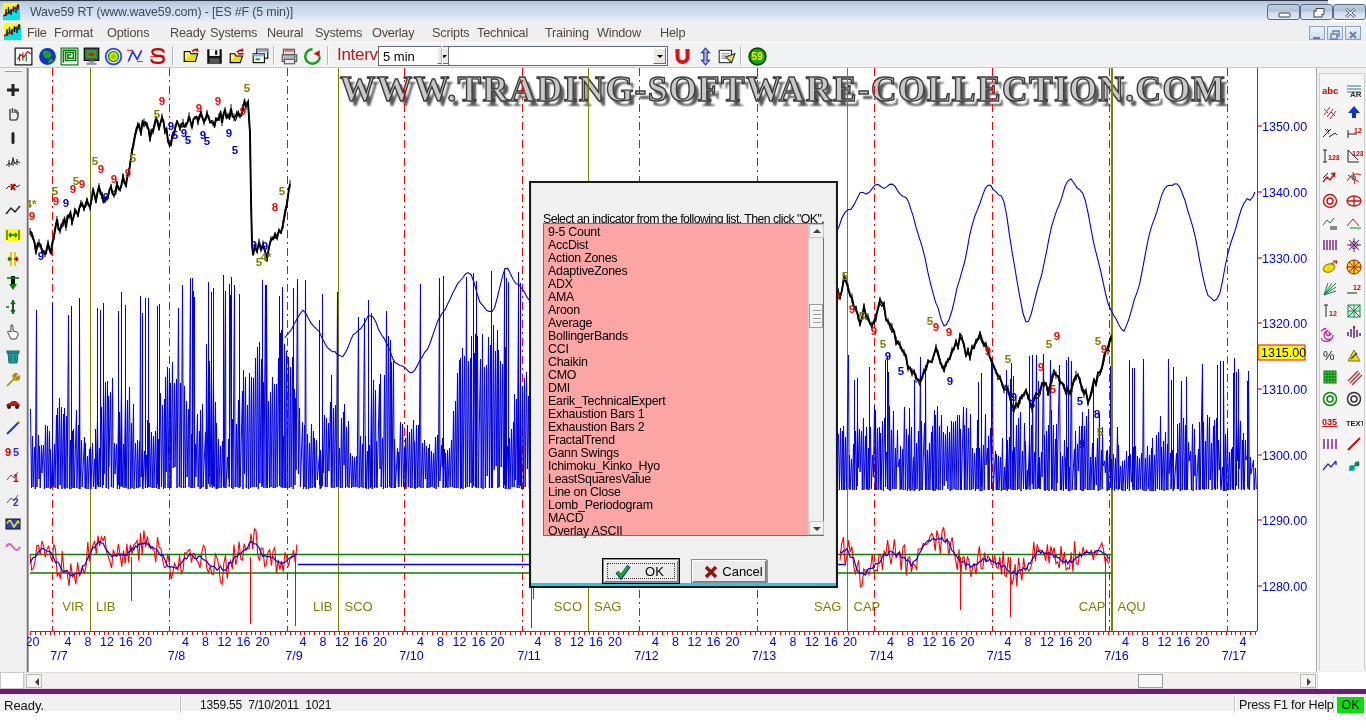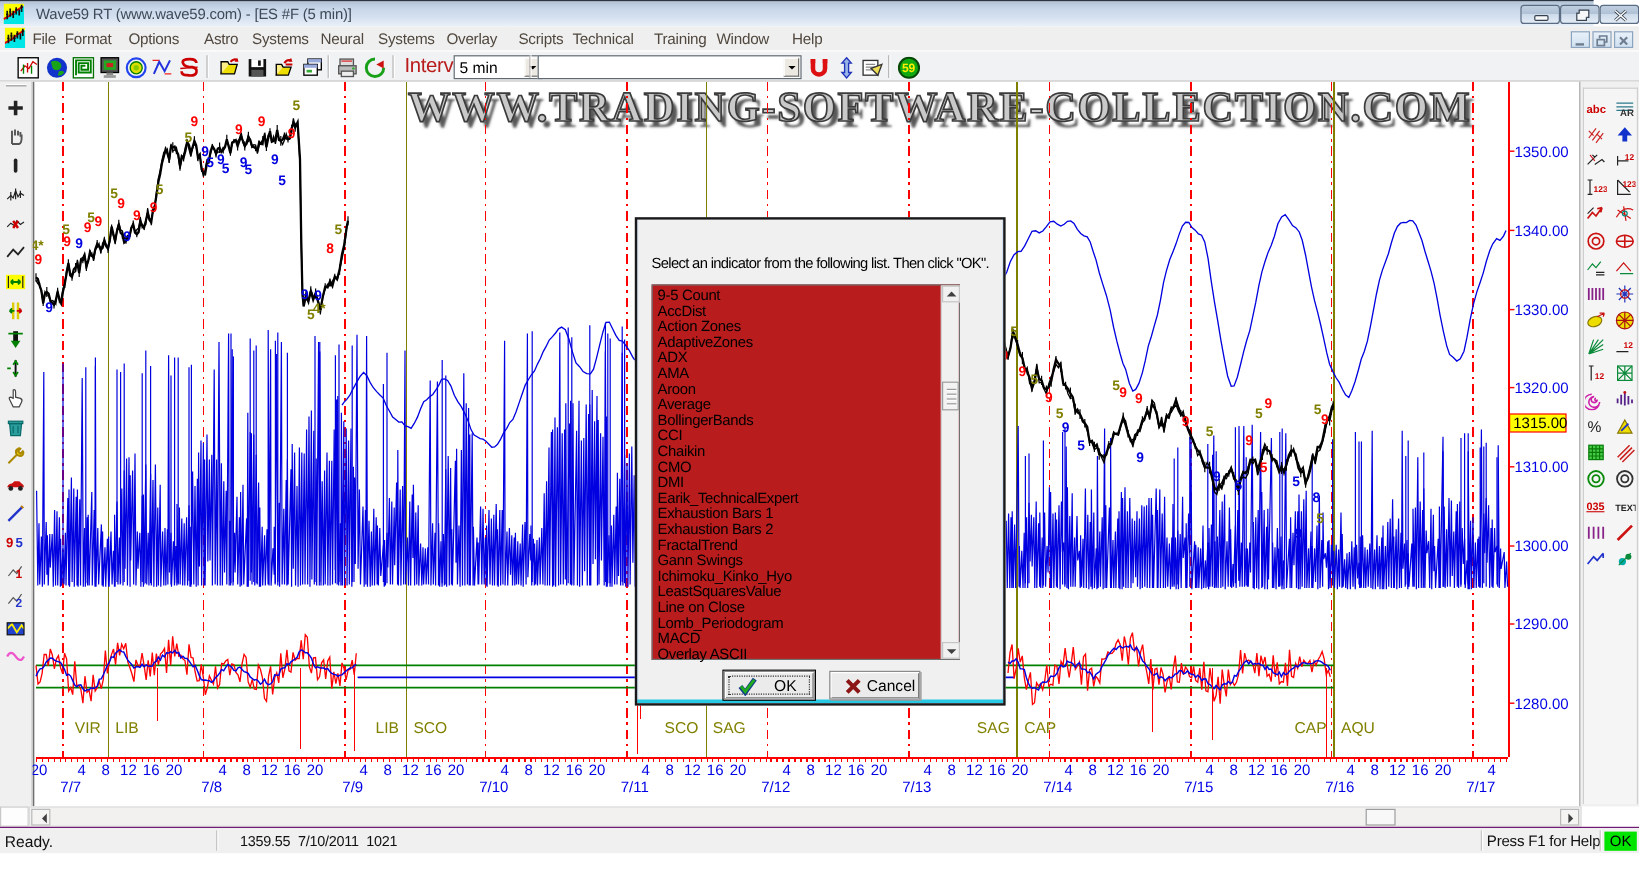--- a/index.html
+++ b/index.html
@@ -30,36 +30,36 @@
 .licon{position:absolute;width:18px;height:18px;left:4px}
 .ricon{position:absolute;width:18px;height:18px}
 
 #hscroll{left:24px;top:672px;width:1294px;height:17px;background:#f2f1f0;border:1px solid #dcdcdc}
 #corner{left:0;top:672px;width:24px;height:17px;background:#fdfdfd;border:1px solid #c8c8c8}
 .sbtn{position:absolute;top:1px;width:16px;height:14px;background:#f5f4f3;border:1px solid #b9b9b9}
 .sthumb{position:absolute;top:1px;left:1113px;width:25px;height:14px;background:#f8f8f8;border:1px solid #9d9d9d}
 .arrowL:after{content:"";position:absolute;left:4px;top:3px;border:4px solid transparent;border-right-color:#404040}
 .arrowR:after{content:"";position:absolute;left:6px;top:3px;border:4px solid transparent;border-left-color:#404040}
 
-#status{left:0;top:689px;width:1366px;height:22px;background:#f0f0f0;border-top:1px solid #701a75;font-size:13px;color:#111}
+#status{left:0;top:689px;width:1366px;height:22px;background:#f0f0f0;border-top:5px solid #701a75;font-size:13px;color:#111}
 #status .sep{position:absolute;top:2px;width:1px;height:17px;background:#c6c6c6;box-shadow:1px 0 0 #fff}
 #okbox{position:absolute;left:1337px;top:3px;width:27px;height:16px;background:#00e400;color:#000;font-size:12.5px;text-align:center;line-height:16px}
 
 #tabs{left:0;top:711px;width:1366px;height:17px;background:#7f7f7f;border-top:1px solid #fff}
 #tabs .tab{position:absolute;left:2px;top:0px;width:79px;height:16px;background:#f5f5f5;border:1px solid #555;border-bottom:none;border-radius:2px 6px 0 0;font-size:12px;letter-spacing:-0.3px;color:#000;padding-left:6px;line-height:15px}
 #tabs .below{position:absolute;left:0;top:13px;width:1366px;height:4px;background:#c6c3bd}
 
 #chartbg{left:29px;top:68px;width:1287px;height:604px;background:#fff}
 #wm{left:340px;top:68px;width:900px;height:46px;font-family:"Liberation Serif",serif;font-weight:bold;font-size:35.5px;letter-spacing:1.35px;color:#c9c9c9;-webkit-text-stroke:1.4px #3c3c3c;text-shadow:4px 5px 2px rgba(70,70,70,.9);white-space:nowrap}
 
 #dlg{left:529px;top:181px;width:309px;height:407px;background:#f0f0f0;border:2px solid #19191c;box-shadow:inset 0 -3px 0 #27c8e4,inset 1px 0 0 #cfe0f0,inset -1px 0 0 #cfe0f0}
 #dlg .cap{position:absolute;left:1px;top:1px;right:1px;height:22px;background:linear-gradient(180deg,#e3edf8 0%,#cfdff1 45%,#b8cfe8 100%);border-bottom:1px solid #9ab2cc}
 #dlg .cap .t{position:absolute;left:8px;top:4px;font-size:12.4px;letter-spacing:-0.2px;font-weight:bold;color:#253a52}
 #dlg .instr{position:absolute;left:12px;top:29px;font-size:12.3px;letter-spacing:-0.55px;color:#000;white-space:nowrap}
-#dlg .list{position:absolute;left:12px;top:54px;width:257px;height:313px;background:#b91c1c;border:1px solid #707070}
+#dlg .list{position:absolute;left:12px;top:40px;width:281px;height:313px;background:#fca5a5;border:1px solid #707070}
 #dlg .items{position:absolute;left:4px;top:2px;font-size:12.4px;letter-spacing:-0.25px;color:#000;line-height:13px}
 #dlg .lsb{position:absolute;right:0;top:0;width:15px;height:100%;background:#f0f0f0;border-left:1px solid #d0d0d0}
 .lsbtn{position:absolute;left:0px;width:15px;height:14px;background:#f1f1f1;border:1px solid #c5c5c5}
 .lsb .up:after{content:"";position:absolute;left:3px;top:4px;border:4px solid transparent;border-bottom-color:#404040;border-top-width:0}
 .lsb .dn:after{content:"";position:absolute;left:3px;top:5px;border:4px solid transparent;border-top-color:#404040;border-bottom-width:0}
 .lsb .th{position:absolute;left:0px;top:80px;width:14px;height:24px;background:#f3f3f3;border:1px solid #9d9d9d}
 .lsb .th i{position:absolute;left:3px;width:8px;height:1px;background:#9a9a9a;box-shadow:0 1px 0 #fff}
 .dbtn{position:absolute;top:376px;height:24px;background:#ebebeb;border:1px solid #8b8b8b;box-shadow:inset 1px 1px 0 #fff,inset -1px -1px 0 #7a7a7a,1px 1px 0 #9a9a9a;font-size:13px;color:#000}
 .dbtn .lbl{position:absolute;left:0;right:0;top:4px;text-align:center;padding-left:27px}
 .dbtn svg{position:absolute;left:11px;top:4px}
@@ -799,21 +799,21 @@
   <div style="position:absolute;left:4px;top:1px"><svg width="17" height="17" viewBox="0 0 17 17">
           <rect x="0" y="0" width="17" height="17" fill="#ffff00"></rect>
           <path d="M0 12 L6 9 L11 5 L17 2 V17 H0Z" fill="#00e5e5"></path>
           <path d="M0 13 L6 9.5 L11 5.5 L16 2.5" stroke="#ee0000" stroke-width="1.6" fill="none"></path>
           <path d="M3 6 V13 M5.5 4 V11 M8 6 V12 M10.5 3 V9 M13 5 V10 M15 1 V7" stroke="#111" stroke-width="1.4"></path>
           <path d="M2 9 H4 M4.5 7 H6.5 M7 9 H9 M9.5 5 H11.5 M14 3 H16" stroke="#111"></path>
         </svg></div>
   <span style="left:27px">File</span>
 <span style="left:54px">Format</span>
 <span style="left:107px">Options</span>
-<span style="left:170px">Astro</span>
+<span style="left:170px">Ready</span>
 <span style="left:210px">Systems</span>
 <span style="left:267px">Neural</span>
 <span style="left:315px">Systems</span>
 <span style="left:372px">Overlay</span>
 <span style="left:432px">Scripts</span>
 <span style="left:477px">Technical</span>
 <span style="left:545px">Training</span>
 <span style="left:597px">Window</span>
 <span style="left:660px">Help</span>
   <div class="mdibtn" style="left:1309px"><svg width="14" height="12">

